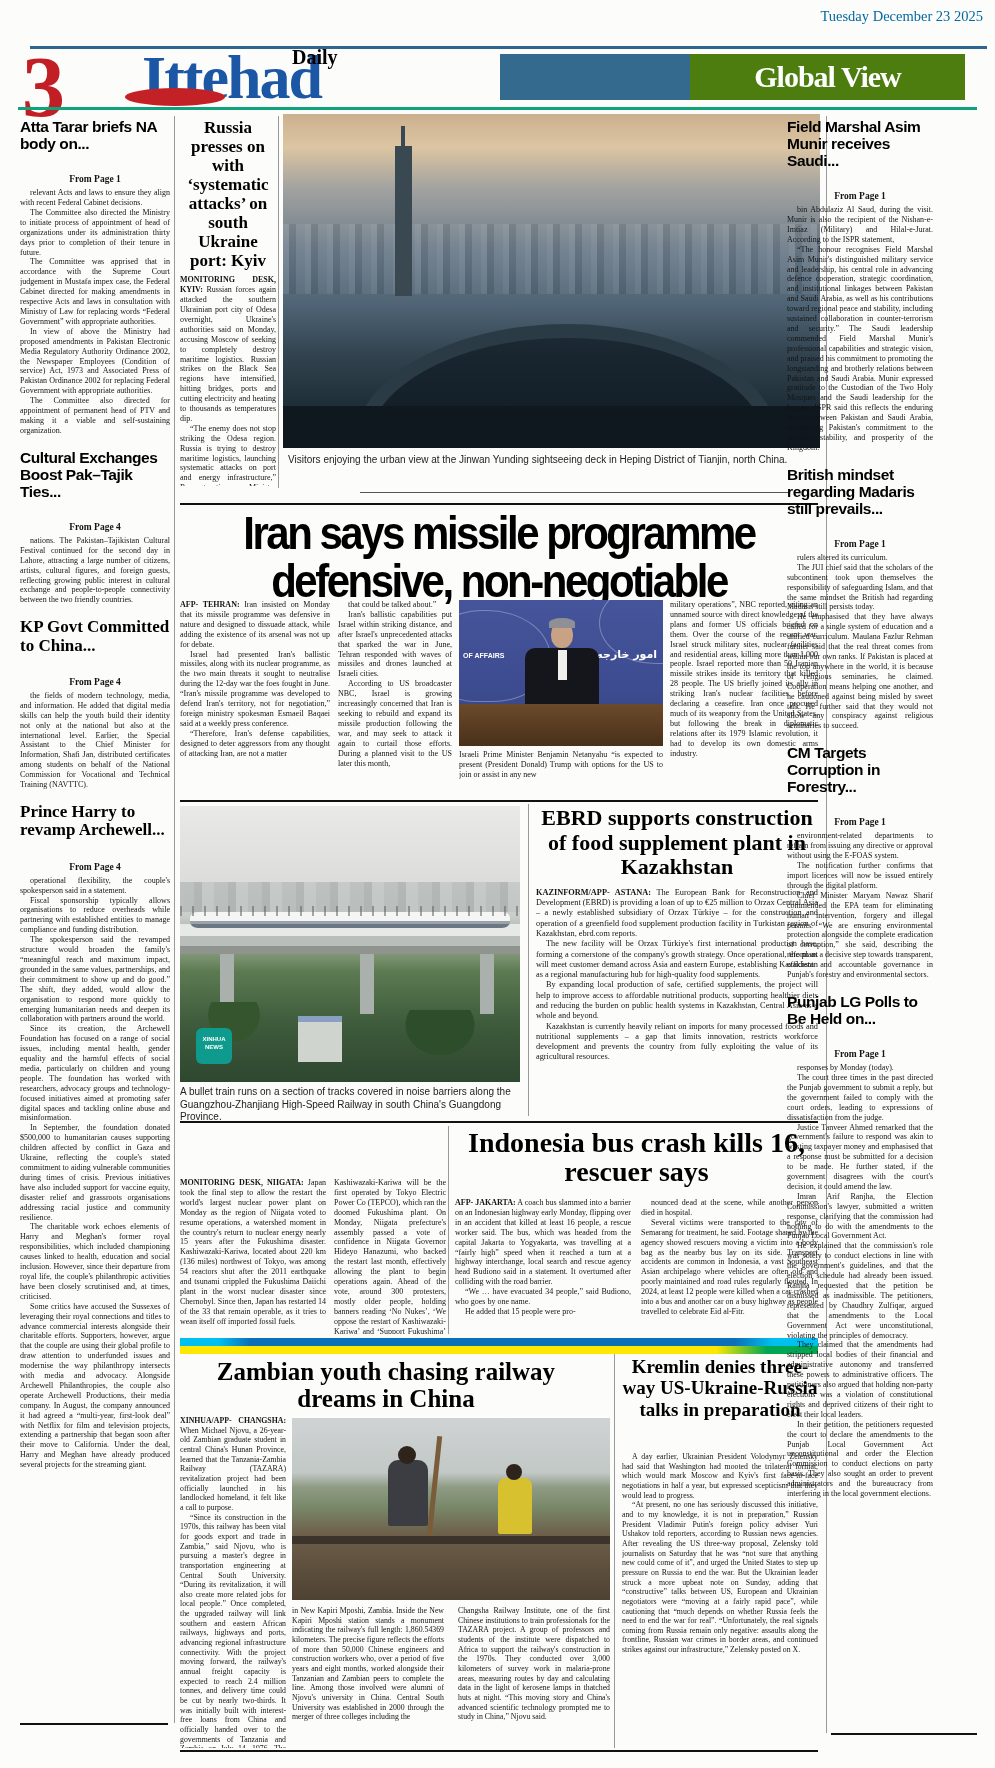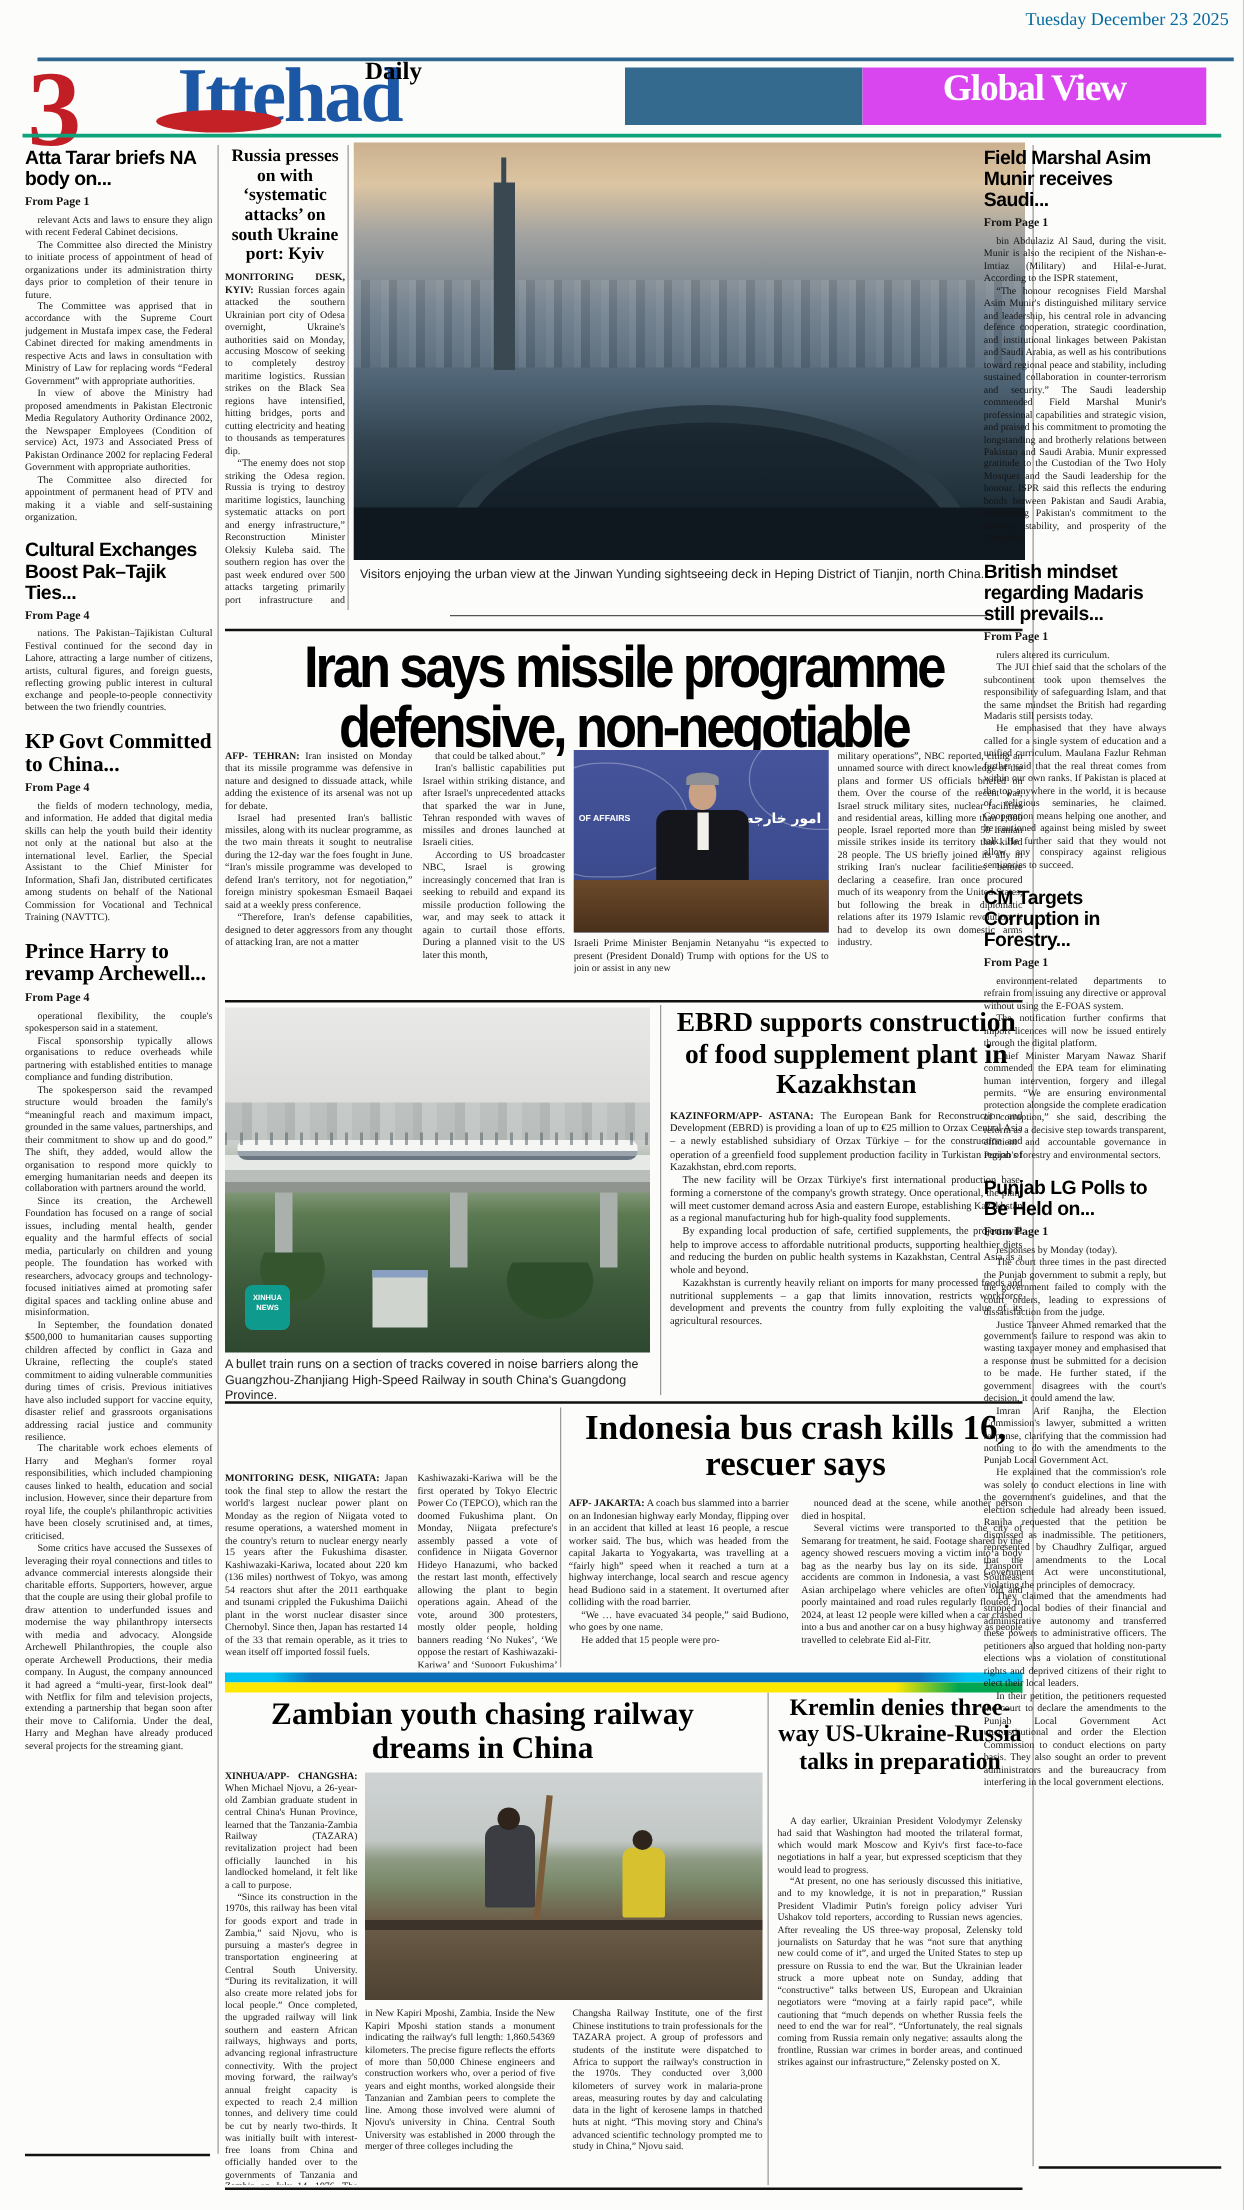--- a/index.html
+++ b/index.html
@@ -4,21 +4,21 @@
 <style>
   html,body{margin:0;padding:0;background:#888;}
   #page{position:relative;width:995px;height:1768px;margin:0 auto;background:#fcfcfa;
         font-family:"Liberation Serif",serif;overflow:hidden;color:#141414;}
   .abs{position:absolute;}
   
   .bt{font-size:8px;line-height:1.24;text-align:justify;overflow:hidden;}
   .bt p{margin:0;text-indent:10px;}
   .bt p.lead{text-indent:0;}
   .dl{font-weight:bold;}
-  .from{font-weight:bold;font-size:9.5px;margin:5px 0 4px;font-family:"Liberation Serif",serif;}
+  .from{font-weight:bold;font-size:9.5px;text-align:center;margin:22px 0 4px;font-family:"Liberation Serif",serif;}
   
   .hsans{font-family:"Liberation Sans",sans-serif;font-weight:bold;letter-spacing:-0.4px;color:#000;margin:0;}
   .hserif{font-family:"Liberation Serif",serif;font-weight:bold;color:#000;margin:0;}
   .side-art{margin-bottom:13px;}
   .side-art h3{margin:0 0 2px 0;}
   .h-side-sans{font-size:15.5px;line-height:1.1;}
   .h-side-serif{font-size:17px;line-height:1.08;}
   .cap{font-family:"Liberation Sans",sans-serif;font-size:10px;line-height:1.25;color:#222;}
   .vr{position:absolute;width:1px;background:#9a9a9a;}
   .hrule{position:absolute;background:#111;}
@@ -27,21 +27,21 @@
   
   #date{position:absolute;top:8px;right:12px;font-size:14.5px;color:#0369a1;}
   #topline{position:absolute;left:30px;top:46px;width:957px;height:3px;background:#2f6591;}
   #pageno{position:absolute;left:22px;top:44px;font-size:86px;line-height:1;font-weight:bold;color:#c21e25;font-family:"Liberation Serif",serif;}
   #masthead{position:absolute;left:142px;top:50px;width:300px;height:60px;}
   #masthead .ittehad{font-size:62px;line-height:0.9;font-weight:bold;color:#1c57a5;font-family:"Liberation Serif",serif;letter-spacing:-2px;}
   #masthead .daily{position:absolute;left:150px;top:-4px;font-size:20px;font-weight:bold;color:#000;}
   #mast-oval{position:absolute;left:125px;top:88px;width:100px;height:18px;background:#c42127;border-radius:50%;}
   #banner{position:absolute;left:500px;top:54px;width:465px;height:46px;display:flex;}
   #banner .bblue{width:190px;background:#356a8f;}
-  #banner .bteal{flex:1;background:#d946ef;display:flex;align-items:flex-start;justify-content:center;}
+  #banner .bteal{flex:1;background:#4d7c0f;display:flex;align-items:center;justify-content:center;}
   #banner .bteal span{color:#fff;font-family:"Liberation Serif",serif;font-weight:bold;font-size:30px;letter-spacing:-1px;}
   #greenline{position:absolute;left:18px;top:107px;width:959px;height:3px;background:#0ea37a;}
   
   #iran-head{font-size:42px;line-height:1.02;letter-spacing:-2.5px;transform:scaleY(1.12);transform-origin:top;}
   
   .figdark{background:#14161c;}
 </style>
 </head>
 <body>
 
@@ -106,21 +106,21 @@
           <p>Since its creation, the Archewell Foundation has focused on a range of social issues, including mental health, gender equality and the harmful effects of social media, particularly on children and young people. The foundation has worked with researchers, advocacy groups and technology-focused initiatives aimed at promoting safer digital spaces and tackling online abuse and misinformation.</p>
           <p>In September, the foundation donated $500,000 to humanitarian causes supporting children affected by conflict in Gaza and Ukraine, reflecting the couple's stated commitment to aiding vulnerable communities during times of crisis. Previous initiatives have also included support for vaccine equity, disaster relief and grassroots organisations addressing racial justice and community resilience.</p>
           <p>The charitable work echoes elements of Harry and Meghan's former royal responsibilities, which included championing causes linked to health, education and social inclusion. However, since their departure from royal life, the couple's philanthropic activities have been closely scrutinised and, at times, criticised.</p>
           <p>Some critics have accused the Sussexes of leveraging their royal connections and titles to advance commercial interests alongside their charitable efforts. Supporters, however, argue that the couple are using their global profile to draw attention to underfunded issues and modernise the way philanthropy intersects with media and advocacy. Alongside Archewell Philanthropies, the couple also operate Archewell Productions, their media company. In August, the company announced it had agreed a “multi-year, first-look deal” with Netflix for film and television projects, extending a partnership that began soon after their move to California. Under the deal, Harry and Meghan have already produced several projects for the streaming giant.</p>
         </div>
     </div>
   </div>
   <div class="hrule" style="left:20px;top:1723px;width:148px;height:2px;"></div>
 
   <div class="abs" style="left:180px;top:118px;width:96px;height:368px;overflow:hidden;">
-    <h3 class="hserif center-h" style="font-size:14px;line-height:1.12;margin-bottom:5px;">Russia presses on with ‘systematic attacks’ on south Ukraine port: Kyiv</h3>
+    <h3 class="hserif center-h" style="font-size:17px;line-height:1.12;margin-bottom:5px;">Russia presses on with ‘systematic attacks’ on south Ukraine port: Kyiv</h3>
     <div class="bt">
       <p class="lead"><b class="dl">MONITORING DESK, KYIV:</b> <span>Russian forces again attacked the southern Ukrainian port city of Odesa overnight, Ukraine's authorities said on Monday, accusing Moscow of seeking to completely destroy maritime logistics. Russian strikes on the Black Sea regions have intensified, hitting bridges, ports and cutting electricity and heating to thousands as temperatures dip.</span></p>
       <div>
           <p>“The enemy does not stop striking the Odesa region. Russia is trying to destroy maritime logistics, launching systematic attacks on port and energy infrastructure,” Reconstruction Minister Oleksiy Kuleba said. The southern region has over the past week endured over 500 attacks targeting primarily port infrastructure and logistics, Kuleba said on Saturday. The latest strikes overnight cut power to over 120,000 subscribers, he added. Energy company DTEK said it was working “in intensified mode” to reconnect power lines. “It takes time to restore the equipment.</p>
         </div>
     </div>
   </div>
 
   <div class="photo" style="left:283px;top:114px;width:537px;height:334px;background:linear-gradient(180deg,#cbb08f 0%,#dcc5a2 10%,#a3a3a0 22%,#6f7e8c 40%,#4d6273 58%,#32434f 72%,#20303a 86%,#141f27 100%);">
     <div class="abs" style="left:0;top:110px;width:100%;height:70px;background:repeating-linear-gradient(90deg,rgba(255,255,255,0.10) 0 6px,rgba(0,0,0,0.08) 6px 13px,rgba(255,255,255,0.05) 13px 22px);"></div>

